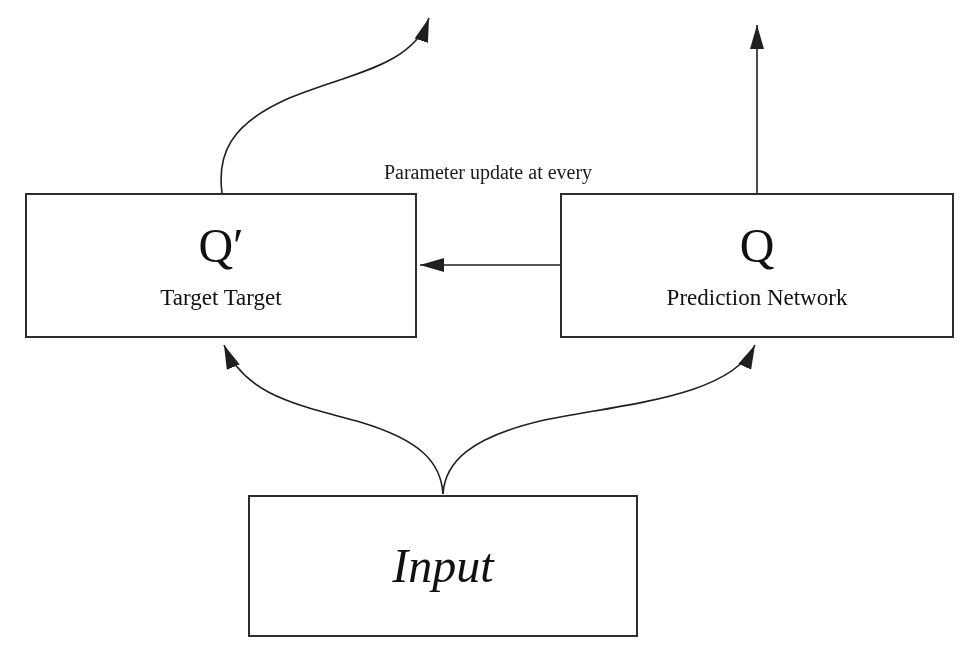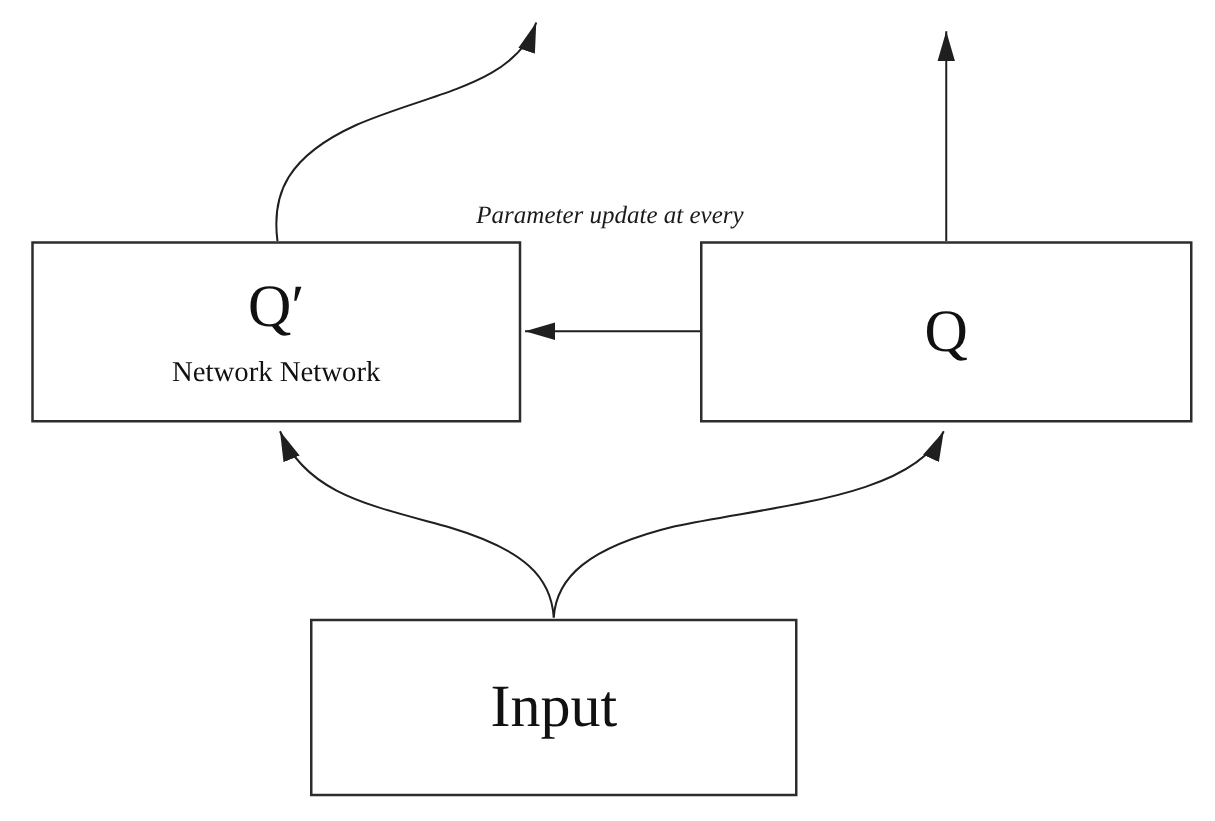--- a/index.html
+++ b/index.html
@@ -47,31 +47,30 @@
     line-height: 1;
     white-space: nowrap;
   }
   .box-title-large {
     font-size: 48px;
     line-height: 1;
     white-space: nowrap;
   }
   #target-box    { left: 25px;  top: 193px; width: 392px; height: 145px; }
   #prediction-box{ left: 560px; top: 193px; width: 394px; height: 145px; }
-  #input-box     { left: 248px; top: 495px; width: 390px; height: 142px; }
+  #input-box     { left: 248px; top: 495px; width: 390px; height: 142px; font-style: italic; }
   .annotation {
     position: absolute;
     left: 352px;
     top: 160px;
     width: 272px;
     font-size: 20px;
     line-height: 25px;
     text-align: center;
     color: #1a1a1a;
-    font-style: italic;
   }
 </style>
 </head>
 <body>
 
 <div class="canvas">
 
   <svg class="arrows" viewBox="0 0 972 657" xmlns="http://www.w3.org/2000/svg">
     <defs>
       <marker id="arrowhead" markerUnits="userSpaceOnUse" markerWidth="26" markerHeight="20" refX="24" refY="9" orient="auto">
@@ -85,25 +84,26 @@
 
     <path d="M560,265 L420,265" fill="none" stroke="#1f1f1f" stroke-width="1.6" marker-end="url(#arrowhead)"></path>
 
     <path d="M443,494 C441,462 420,440 360,422 C295,404 245,395 224,345" fill="none" stroke="#1f1f1f" stroke-width="1.6" marker-end="url(#arrowhead)"></path>
 
     <path d="M443,494 C445,462 470,438 540,421 C620,404 730,398 755,345" fill="none" stroke="#1f1f1f" stroke-width="1.6" marker-end="url(#arrowhead)"></path>
   </svg>
 
   <div class="box network" id="target-box">
     <div class="box-symbol">Q′</div>
-    <div class="box-label">Network Network</div>
+    <div class="box-label">Target Target</div>
   </div>
 
   <div class="box network" id="prediction-box">
     <div class="box-symbol">Q</div>
+    <div class="box-label">Prediction Network</div>
   </div>
 
   <div class="box" id="input-box">
     <div class="box-title-large">Input</div>
   </div>
 
   <div class="annotation">
     <div>Parameter update at every</div>
   </div>
 

